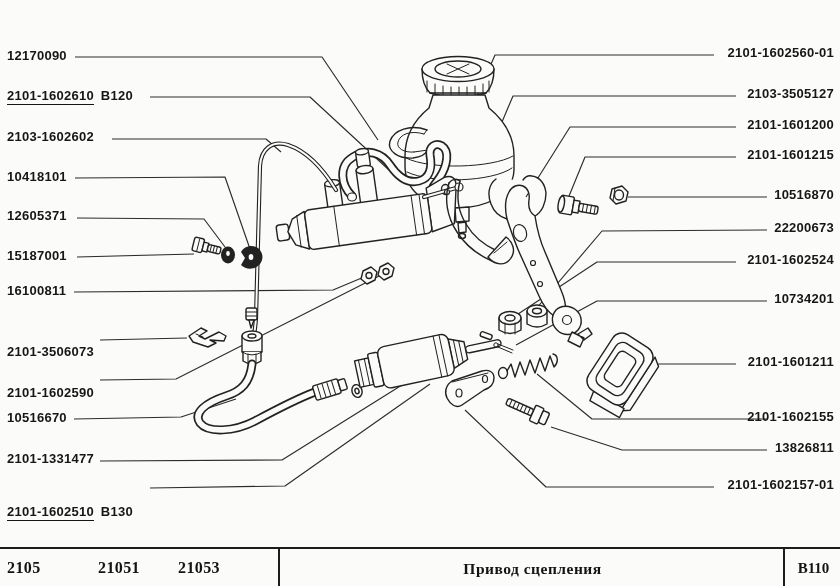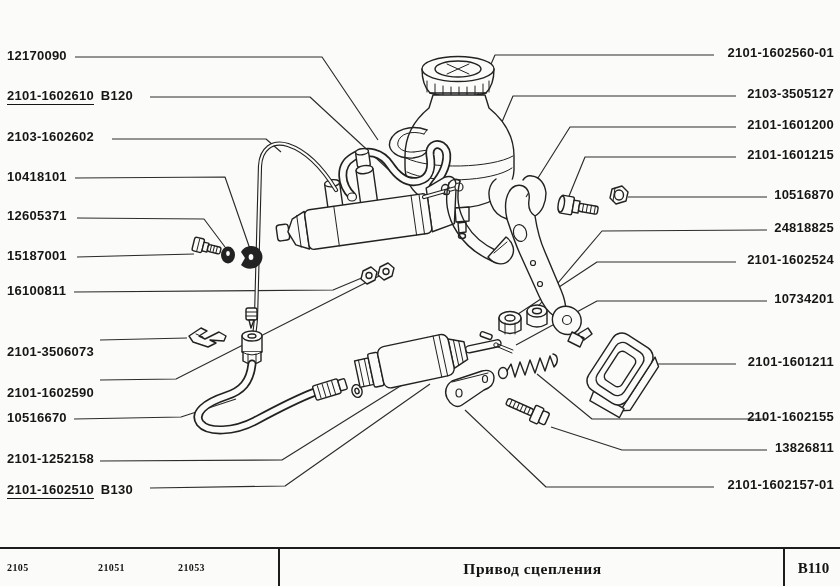--- a/index.html
+++ b/index.html
@@ -30,21 +30,21 @@
   .part-label.right{right:6px;text-align:right;}
   .part-label .underlined{border-bottom:1.6px solid var(--text);padding-bottom:1px;}
   .part-label .suffix{margin-left:7px;}
   #footer-table{
     position:absolute;left:0;top:547px;width:840px;height:39px;
     border-top:2px solid #1c1c1c;color:#141414;
     font-family:"Liberation Serif",serif;font-weight:bold;
   }
   .ft-cell{position:absolute;top:0;height:39px;}
   #cell-models{left:0;width:278px;}
-  #cell-models span{position:absolute;top:0;line-height:38px;font-size:10px;letter-spacing:.4px;}
+  #cell-models span{position:absolute;top:0;line-height:38px;font-size:16px;letter-spacing:.4px;}
   #model-1{left:7px;} #model-2{left:98px;} #model-3{left:178px;}
   #cell-title{left:278px;width:505px;border-left:2px solid #1c1c1c;
     display:flex;align-items:center;justify-content:center;font-size:15.5px;letter-spacing:.5px;}
   #cell-code{left:783px;width:57px;border-left:2px solid #1c1c1c;
     display:flex;align-items:center;justify-content:center;font-size:15px;}
 </style>
 </head>
 <body style="background: rgb(251, 251, 249);">
 
 <div id="diagram-area">
@@ -289,28 +289,28 @@
       <div class="part-label left" style="top: 48px;"><span>12170090</span></div>
       <div class="part-label left" style="top: 88px;"><span class="underlined">2101-1602610</span><span class="suffix">В120</span></div>
       <div class="part-label left" style="top: 129px;"><span>2103-1602602</span></div>
       <div class="part-label left" style="top: 169px; text-align: right;"><span>10418101</span></div>
       <div class="part-label left" style="top: 208px;"><span>12605371</span></div>
       <div class="part-label left" style="top: 248px;"><span>15187001</span></div>
       <div class="part-label left" style="top: 283px;"><span>16100811</span></div>
       <div class="part-label left" style="top: 312px; margin-top: 32px;"><span>2101-3506073</span></div>
       <div class="part-label left" style="top: 385px;"><span>2101-1602590</span></div>
       <div class="part-label left" style="top: 410px;"><span>10516670</span></div>
-      <div class="part-label left" style="top: 451px;"><span>2101-1252158</span></div>
-      <div class="part-label left" style="top: 482px;"><span class="underlined">2101-1602510</span><span class="suffix">В130</span></div>
+      <div class="part-label left" style="top: 451px;"><span>2101-1331477</span></div>
+      <div class="part-label left" style="top: 504px;"><span class="underlined">2101-1602510</span><span class="suffix">В130</span></div>
       <div class="part-label right" style="top: 45px;"><span>2101-1602560-01</span></div>
       <div class="part-label right" style="top: 86px;"><span>2103-3505127</span></div>
       <div class="part-label right" style="top: 117px;"><span>2101-1601200</span></div>
       <div class="part-label right" style="top: 147px;"><span>2101-1601215</span></div>
       <div class="part-label right" style="top: 187px;"><span>10516870</span></div>
-      <div class="part-label right" style="top: 220px;"><span>24818825</span></div>
+      <div class="part-label right" style="top: 220px;"><span>22200673</span></div>
       <div class="part-label right" style="top: 252px;"><span>2101-1602524</span></div>
       <div class="part-label right" style="top: 291px;"><span>10734201</span></div>
       <div class="part-label right" style="top: 354px;"><span>2101-1601211</span></div>
       <div class="part-label right" style="top: 409px;"><span>2101-1602155</span></div>
       <div class="part-label right" style="top: 440px;"><span>13826811</span></div>
       <div class="part-label right" style="top: 477px;"><span>2101-1602157-01</span></div>
     </div>
 </div>
 
 <div id="footer-table">

